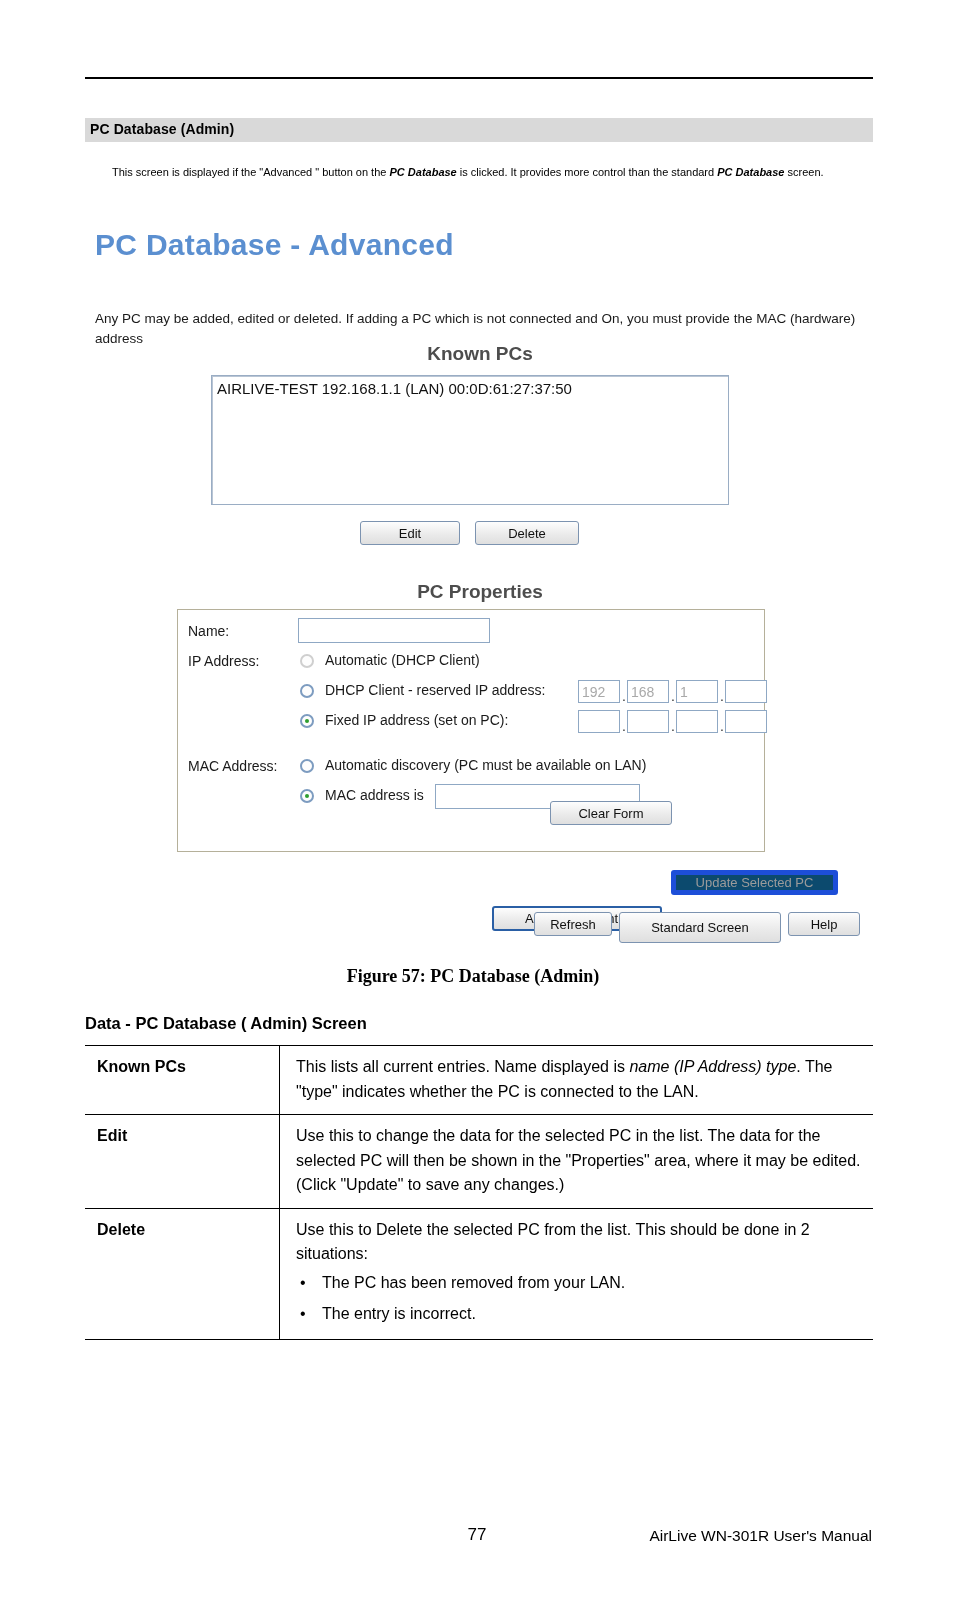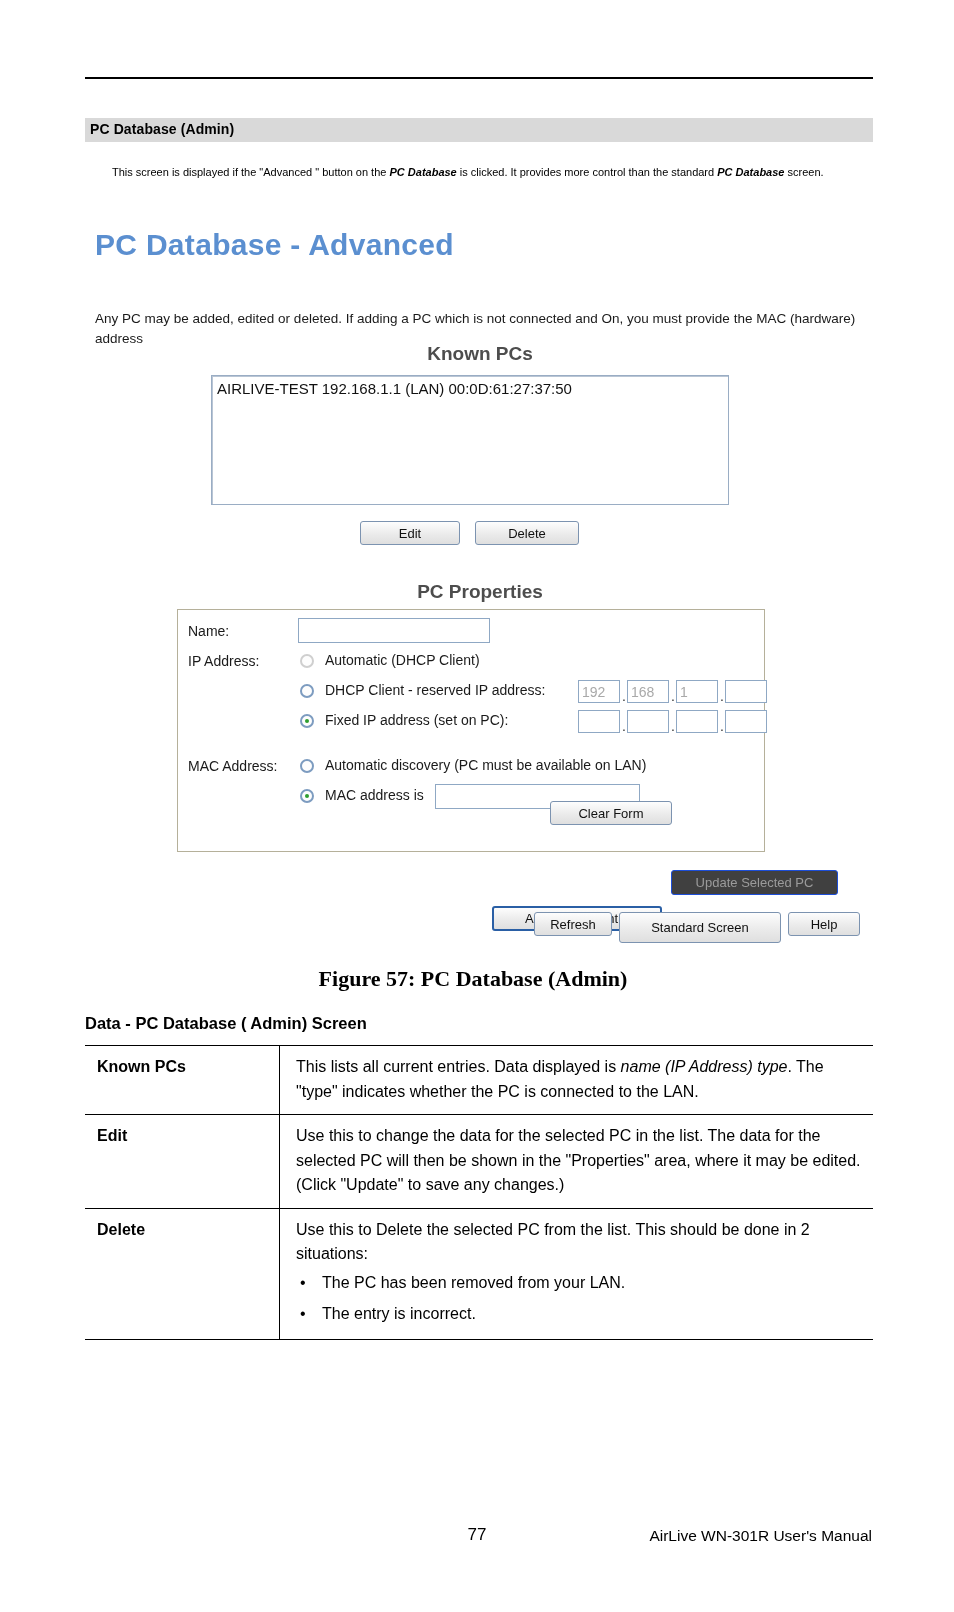--- a/index.html
+++ b/index.html
@@ -137,22 +137,22 @@
     display: flex;
     align-items: center;
     justify-content: center;
     font-family: "Liberation Sans", sans-serif;
   }
   .btn.focused {
     border: 2px solid #2a5fa5;
   }
   .btn.disabled {
     color: #9b9b9b;
-    background: #404040;
-    border: 1px solid #1d4ed8;
+    background: #0c4a6e;
+    border: 5px solid #1d4ed8;
   }
 
   #btn-edit   { left: 275px; top: 303px; width: 100px; height: 24px; }
   #btn-delete { left: 390px; top: 303px; width: 104px; height: 24px; }
 
   
   .props-panel {
     position: absolute;
     left: 92px;
     top: 391px;
@@ -213,21 +213,21 @@
   #btn-clear   { left: 465px; top: 583px; width: 122px; height: 24px; }
 
   
   .fig-caption {
     position: absolute;
     left: 0;
     top: 966px;
     width: 946px;
     text-align: center;
     font-family: "Liberation Serif", serif;
-    font-size: 22px;
+    font-size: 18px;
     font-weight: bold;
   }
 
   
   .data-title {
     position: absolute;
     left: 85px;
     top: 1014px;
     font-size: 16.5px;
     font-weight: bold;
@@ -367,21 +367,21 @@
   </div>
 
   <div class="fig-caption">Figure 57: PC Database (Admin)</div>
 
   <div class="data-title">Data - PC Database ( Admin) Screen</div>
 
   <table class="data">
     <tbody>
         <tr>
       <td class="key">Known PCs</td>
-      <td class="val"><span>This lists all current entries. Data displayed is </span><i>name (IP Address) type</i><span>. The "type" indicates whether the PC is connected to the LAN.</span></td>
+      <td class="val"><span>This lists all current entries. Name displayed is </span><i>name (IP Address) type</i><span>. The "type" indicates whether the PC is connected to the LAN.</span></td>
     </tr>
     <tr>
       <td class="key">Edit</td>
       <td class="val">Use this to change the data for the selected PC in the list. The data for the selected PC will then be shown in the "Properties" area, where it may be edited. (Click "Update" to save any changes.)</td>
     </tr>
     <tr>
       <td class="key">Delete</td>
       <td class="val">
         <div>Use this to Delete the selected PC from the list. This should be done in 2 situations:</div>
         <ul class="bul">

